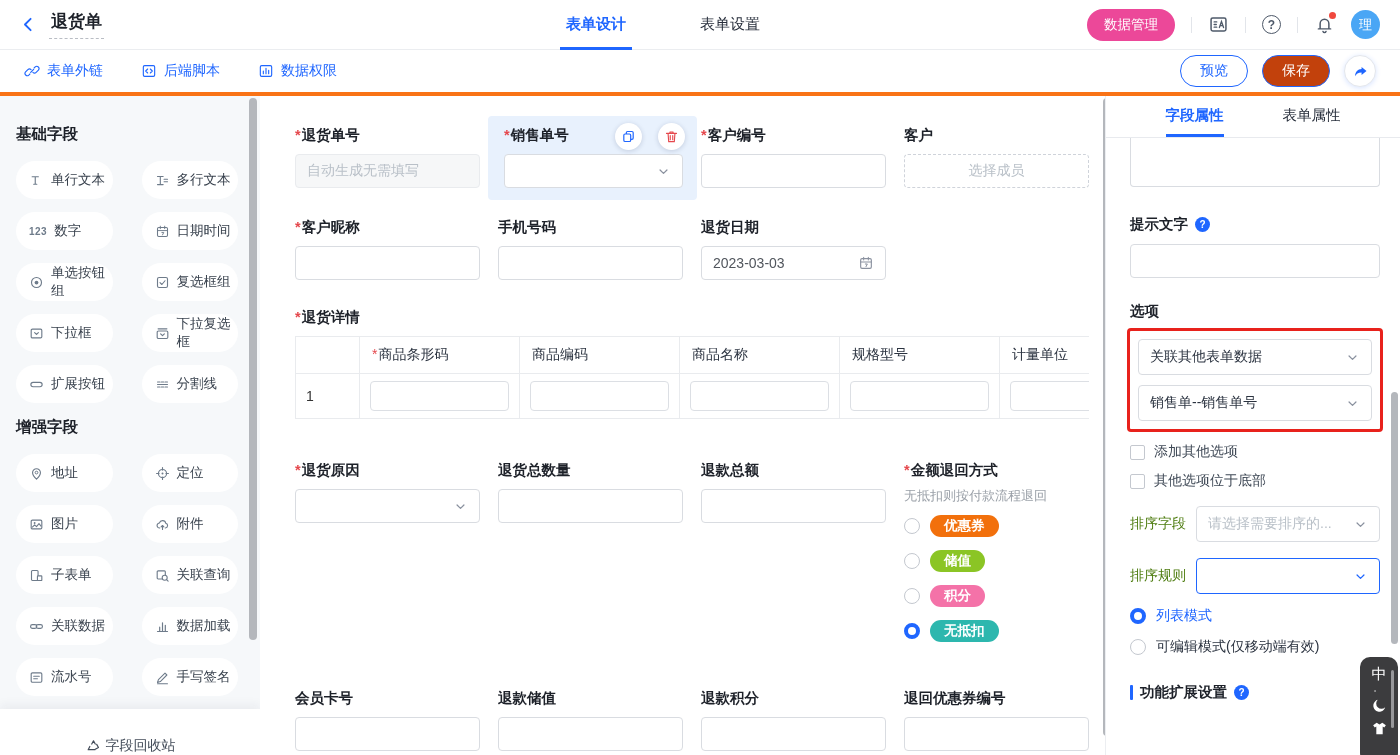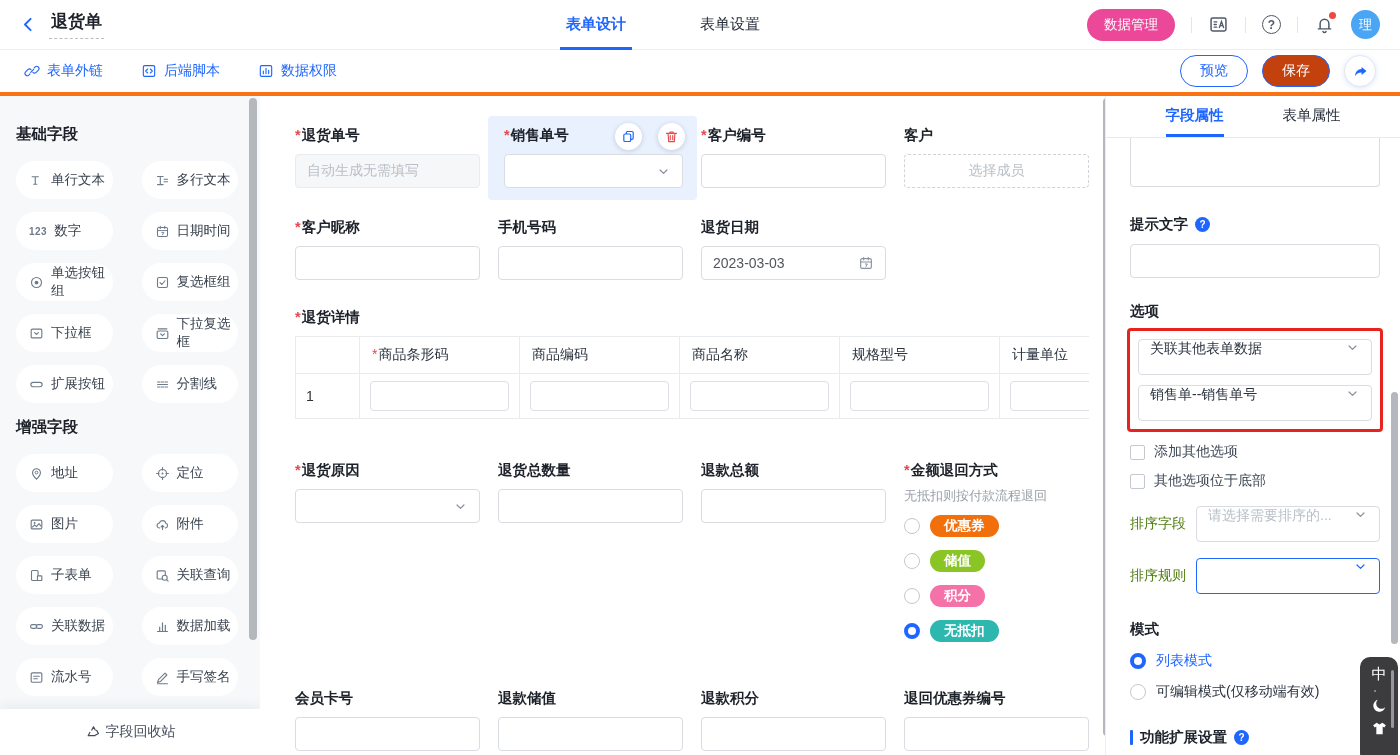--- a/index.html
+++ b/index.html
@@ -34,21 +34,21 @@
   .btn-share{width:32px;height:32px;border-radius:50%;background:#fff;border:1px solid #e4e7ec;box-shadow:0 1px 5px rgba(31,102,255,.18);display:flex;align-items:center;justify-content:center;color:#1f66ff;cursor:pointer}
 
   
   .sidebar{position:absolute;top:96px;left:0;width:260px;height:659px;background:#f6f8fa;overflow:hidden}
   .sb-inner{padding:18px 22px 0 16px}
   .sb-title{font-size:15.5px;font-weight:700;color:#1d2129;margin:10px 0 16px}
   .sb-grid{display:grid;grid-template-columns:1fr 1fr;gap:13px 29px;margin-bottom:14px}
   .pill{height:38px;background:#fff;border-radius:19px;display:flex;align-items:center;gap:7px;padding-left:13px;font-size:13.5px;color:#39424e;cursor:pointer}
   .pill .ic{color:#6e7b8a}
   .pill .num{font-size:10px;font-weight:700;color:#6e7b8a;letter-spacing:.5px}
-  .sb-footer{position:absolute;bottom:0;left:0;width:260px;height:46px;background:#fff;box-shadow:0 -4px 10px rgba(30,40,60,.06);display:flex;align-items:center;justify-content:center;gap:4px;color:#434c59;font-size:14px;cursor:pointer;z-index:5}
+  .sb-footer{position:absolute;bottom:0;left:0;width:260px;height:46px;background:#fff;box-shadow:0 -4px 10px rgba(30,40,60,.06);display:flex;align-items:flex-end;justify-content:center;gap:4px;color:#434c59;font-size:14px;cursor:pointer;z-index:5}
   .sb-sb{position:absolute;top:2px;right:3px;width:8px;height:542px;background:#b4b7bc;border-radius:4px;z-index:6}
 
   
   .canvas{position:absolute;top:96px;left:268px;width:845px;height:659px;background:#fff;overflow:hidden;padding:30px 0 0 27px}
   .grid4{display:grid;grid-template-columns:185px 185px 185px 185px;column-gap:18px;row-gap:30px;width:794px}
   .fld{position:relative}
   .fld-label{font-size:14.5px;font-weight:700;color:#1d2129;margin-bottom:9px;white-space:nowrap}
   .star{color:#e5484d;margin-right:1px}
   .ctl{height:34px;border:1px solid #d9dce1;border-radius:4px;background:#fff;display:flex;align-items:center;padding:0 11px;font-size:14px;color:#51565d}
   .ctl.disabled{background:#f6f7f8;border-color:#e9ebee;color:#b9c0c8}
@@ -88,21 +88,21 @@
   .p-tabs{height:42px;border-bottom:1px solid #e8eaee;display:flex;align-items:stretch;justify-content:space-around;padding:0 30px}
   .p-tab{display:flex;align-items:center;font-size:14.5px;color:#272e3b;cursor:pointer;border-bottom:3px solid transparent}
   .p-tab.active{color:#1f66ff;font-weight:600;border-bottom-color:#1f66ff}
   .p-body{padding:0 20px 0 24px;position:relative}
   .input-cut{height:49px;border:1px solid #d9dce1;border-top:none;border-radius:0 0 4px 4px;background:#fff}
   .p-label{display:flex;align-items:center;gap:7px;font-size:14.5px;font-weight:700;color:#1d2129}
   .q-blue{width:15px;height:15px;border-radius:50%;background:#1f66ff;color:#fff;font-size:10px;font-weight:700;display:flex;align-items:center;justify-content:center}
   .p-input{height:34px;border:1px solid #d9dce1;border-radius:4px;background:#fff;margin-top:10px}
   .mt28{margin-top:28px}.mt24{margin-top:24px}
   .red-box{border:3px solid #e8221c;border-radius:4px;padding:8px;margin:7px -3px 0 -3px}
-  .p-select{height:36px;border:1px solid #d9dce1;border-radius:4px;background:#fff;display:flex;align-items:flex-start;justify-content:space-between;padding:0 11px;font-size:14px;color:#2b3340;cursor:pointer}
+  .p-select{height:36px;border:1px solid #d9dce1;border-radius:4px;background:#fff;display:flex;align-items:center;justify-content:space-between;padding:0 11px;font-size:14px;color:#2b3340;cursor:pointer}
   .p-select + .p-select{margin-top:10px}
   .p-select .chev{color:#8a919f}
   .p-select.focus{border-color:#1f66ff}
   .p-select.focus .chev{color:#1f66ff}
   .p-select .ph{color:#b9c0c8;white-space:nowrap;overflow:hidden;text-overflow:ellipsis}
   .cb-row{display:flex;align-items:center;gap:9px;margin-top:11px;font-size:14px;color:#404a57;cursor:pointer}
   .cbx{width:15px;height:15px;border:1.5px solid #c4c8cf;border-radius:2px;background:#fff;flex:0 0 auto}
   .inline-row{display:flex;align-items:center;gap:10px;margin-top:16px}
   .inline-row .lbl{font-size:14px;color:#4d7c0f;white-space:nowrap}
   .inline-row .p-select{flex:1;margin-top:0}
@@ -736,21 +736,20 @@
       <div class="p-select focus">
           <span></span>
           <span class="chev">
             <svg width="15" height="15">
               <use href="#i-chev"></use>
             </svg>
           </span>
         </div>
     </div>
 
-    <div class="mode-label">模式</div>
     <div class="mode-row on-text">
         <span class="radio on"></span>
         <span>列表模式</span>
       </div>
     <div class="mode-row">
         <span class="radio"></span>
         <span>可编辑模式(仅移动端有效)</span>
       </div>
 
     <div class="ext-row">

